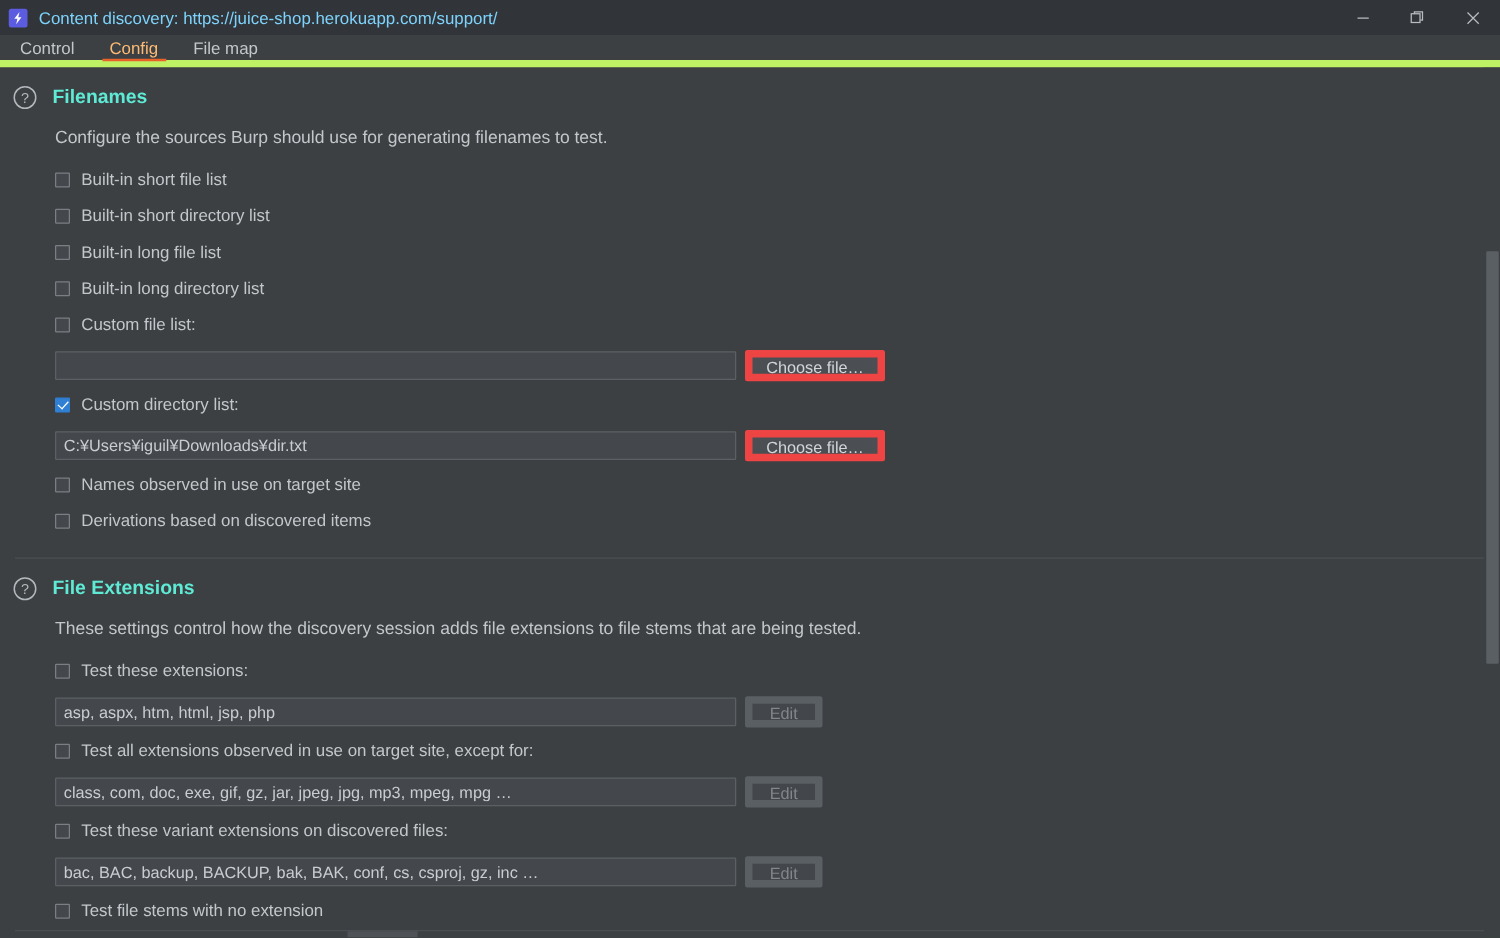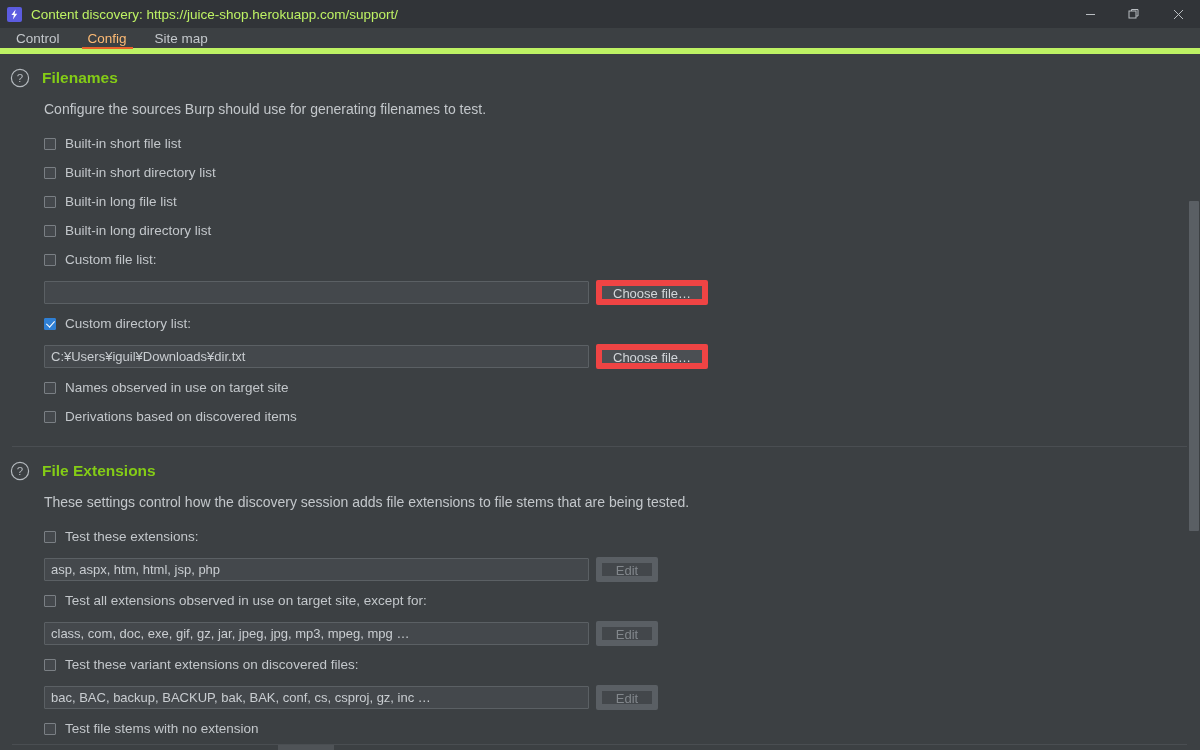--- a/index.html
+++ b/index.html
@@ -27,21 +27,21 @@
     margin-left: 7px;
     background: #5c5ce0;
     border-radius: 2px;
     display: flex; align-items: center; justify-content: center;
     flex: 0 0 auto;
   }
   .app-icon svg { display: block; }
   .title-text {
     margin-left: 9px;
     font-size: 13.5px;
-    color: #bef264;
+    color: #7dd3fc;
     white-space: nowrap;
   }
   .win-controls {
     position: absolute;
     right: 0; top: 0;
     height: 28px;
     display: flex;
   }
   .win-btn {
     width: 44px; height: 28px;
@@ -92,21 +92,21 @@
   }
   .help-icon {
     width: 20px; height: 20px;
     flex: 0 0 auto;
     display:block;
   }
   .sec-title {
     margin-left: 12px;
     font-size: 15.5px;
     font-weight: bold;
-    color: #84cc16;
+    color: #5eead4;
   }
   .sec-desc {
     margin-left: 44px;
     margin-top: 13px;
     font-size: 14px;
     color: #c3c7cb;
   }
 
   .rows { margin-left: 44px; margin-top: 18px; }
 
@@ -249,21 +249,21 @@
         <line x1="1" y1="1" x2="10" y2="10" stroke="currentColor" stroke-width="1"></line>
         <line x1="10" y1="1" x2="1" y2="10" stroke="currentColor" stroke-width="1"></line>
       </svg>
     </div>
   </div>
 </div>
 
 <div class="tabbar">
   <div class="tab">Control</div>
   <div class="tab active">Config</div>
-  <div class="tab">Site map</div>
+  <div class="tab">File map</div>
 </div>
 
 <div class="content">
 
   <div class="section">
     <div class="sec-head">
       <svg class="help-icon" viewBox="0 0 20 20">
         <circle cx="10" cy="10" r="8.6" fill="none" stroke="#b4b9be" stroke-width="1.2"></circle>
         <text x="10" y="14.3" font-family="Liberation Sans, sans-serif" font-size="11.5" fill="#b4b9be" text-anchor="middle">?</text>
       </svg>

